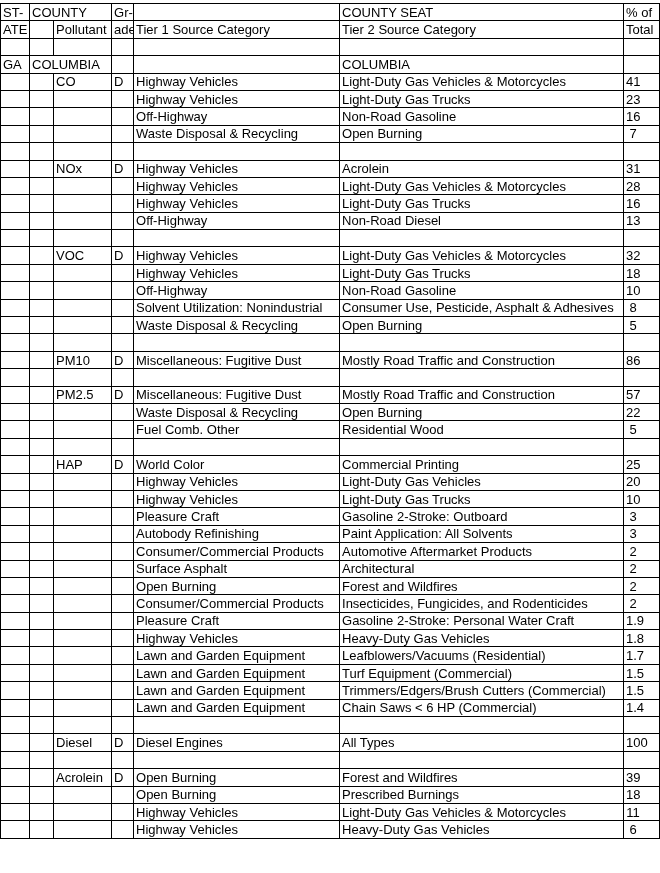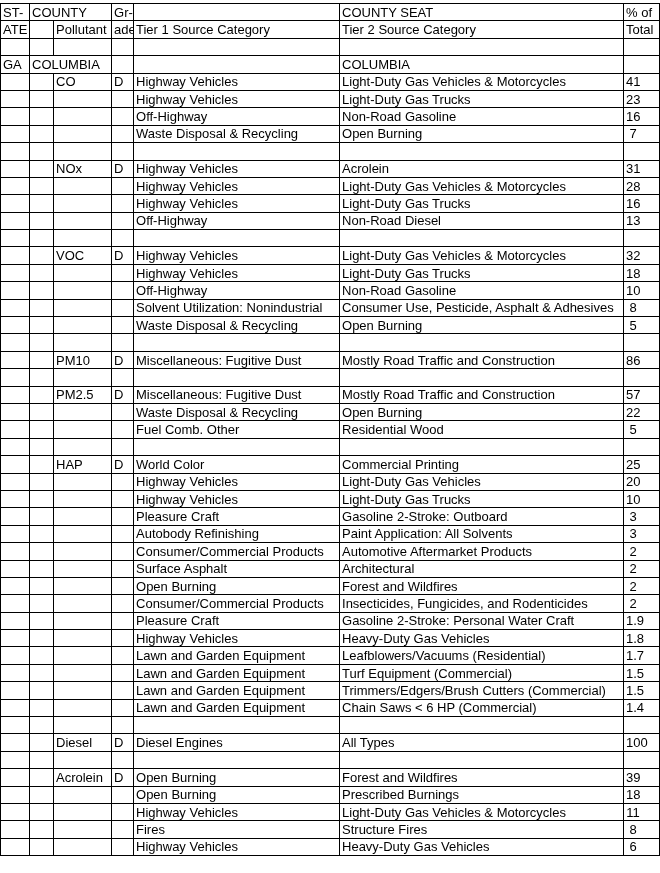--- a/index.html
+++ b/index.html
@@ -461,28 +461,19 @@
           <td></td>
           <td>Highway Vehicles</td>
           <td>Light-Duty Gas Vehicles &amp; Motorcycles</td>
           <td class="num">11</td>
         </tr>
         <tr>
           <td></td>
           <td></td>
           <td></td>
           <td></td>
-          <td>Fires</td>
-          <td>Structure Fires</td>
-          <td class="num">8</td>
-        </tr>
-        <tr>
-          <td></td>
-          <td></td>
-          <td></td>
-          <td></td>
           <td>Highway Vehicles</td>
           <td>Heavy-Duty Gas Vehicles</td>
           <td class="num">6</td>
         </tr>
       </tbody>
   </table>
 </div>
 
 </body></html>

